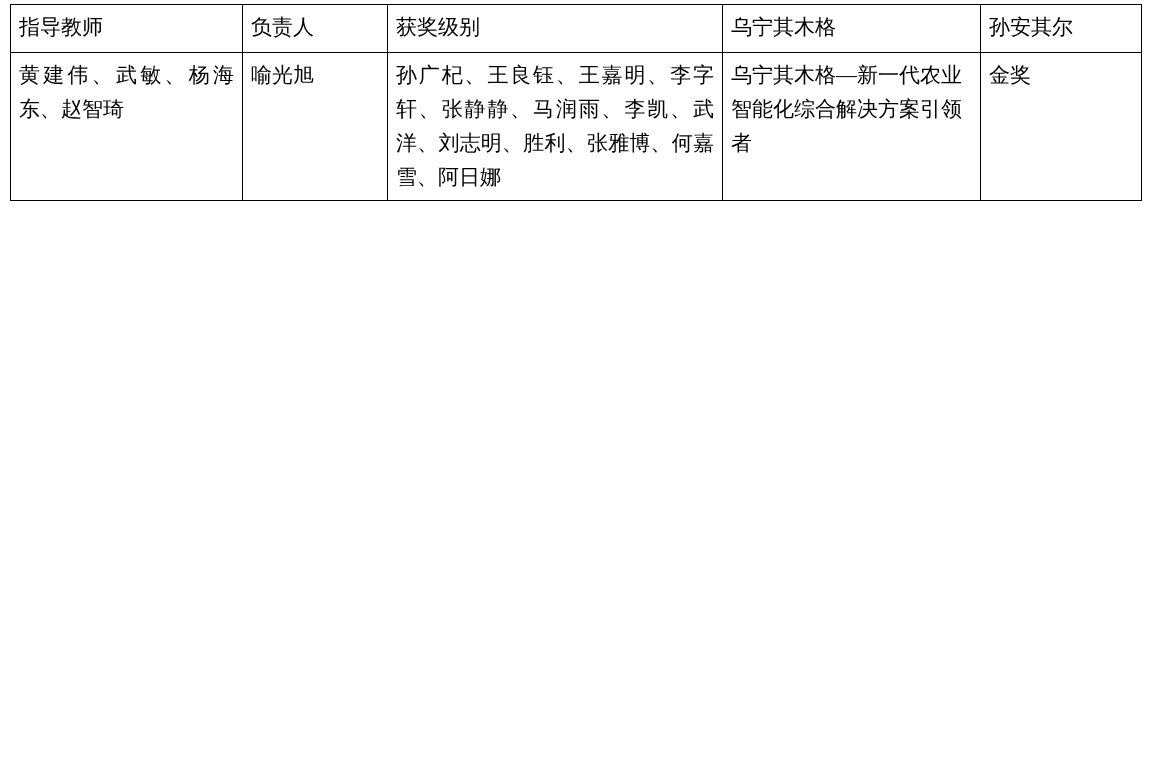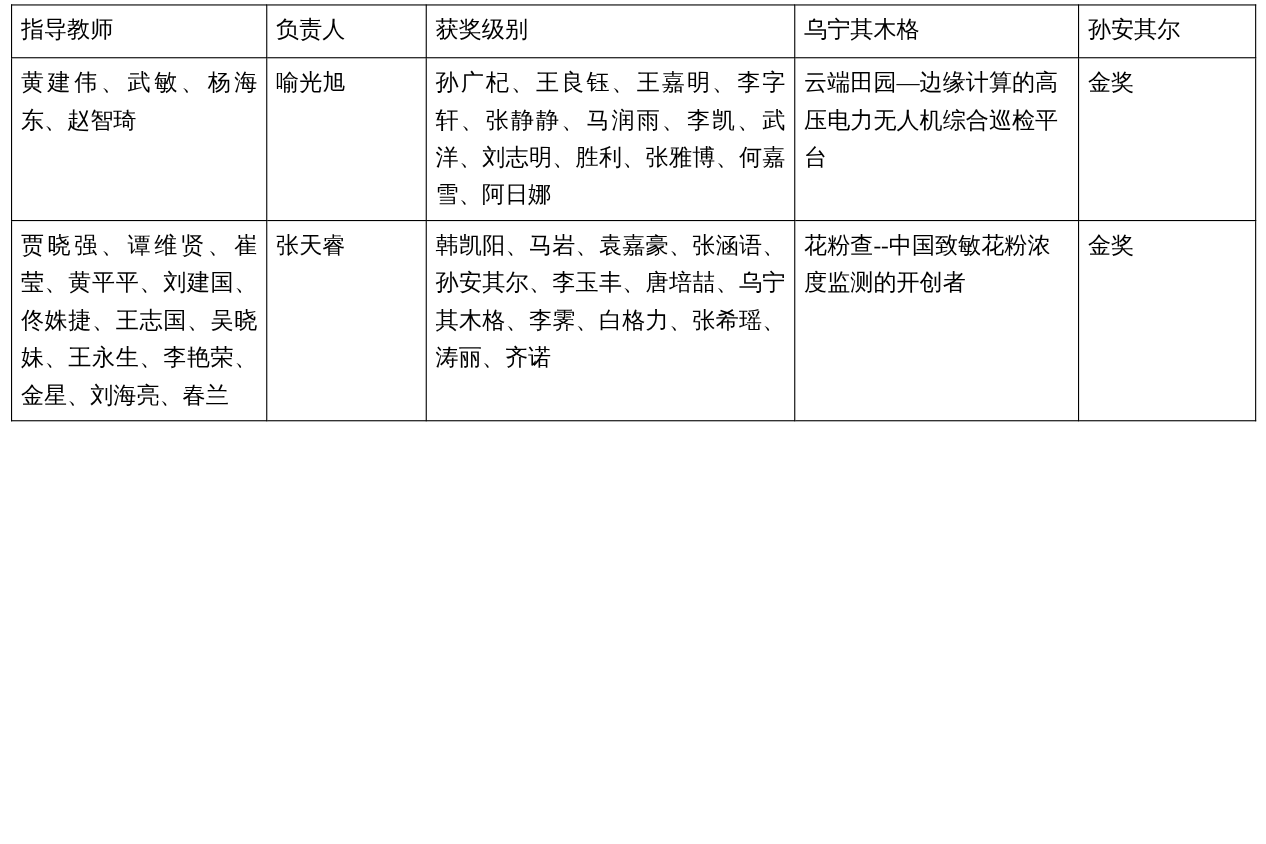--- a/index.html
+++ b/index.html
@@ -92,40 +92,23 @@
         <td class="justify">
             <span class="cell-text">黄建伟、武敏、杨海东、赵智琦</span>
           </td>
         <td>
             <span class="cell-text">喻光旭</span>
           </td>
         <td class="justify">
             <span class="cell-text">孙广杞、王良钰、王嘉明、李字轩、张静静、马润雨、李凯、武洋、刘志明、胜利、张雅博、何嘉雪、阿日娜</span>
           </td>
         <td>
-            <span class="cell-text">云端田园—边缘计算的高压电力无人机综合巡检平台</span>
+            <span class="cell-text">乌宁其木格—新一代农业智能化综合解决方案引领者</span>
           </td>
         <td>
             <span class="cell-text">金奖</span>
           </td>
       </tr>
 
-      <tr>
-        <td class="justify">
-            <span class="cell-text">贾晓强、谭维贤、崔莹、黄平平、刘建国、佟姝捷、王志国、吴晓妹、王永生、李艳荣、金星、刘海亮、春兰</span>
-          </td>
-        <td>
-            <span class="cell-text">张天睿</span>
-          </td>
-        <td class="justify">
-            <span class="cell-text">韩凯阳、马岩、袁嘉豪、张涵语、孙安其尔、李玉丰、唐培喆、乌宁其木格、李霁、白格力、张希瑶、涛丽、齐诺</span>
-          </td>
-        <td>
-            <span class="cell-text">花粉查--中国致敏花粉浓度监测的开创者</span>
-          </td>
-        <td>
-            <span class="cell-text">金奖</span>
-          </td>
-      </tr>
 
     </tbody>
   </table>
 </div>
 
 </body></html>

